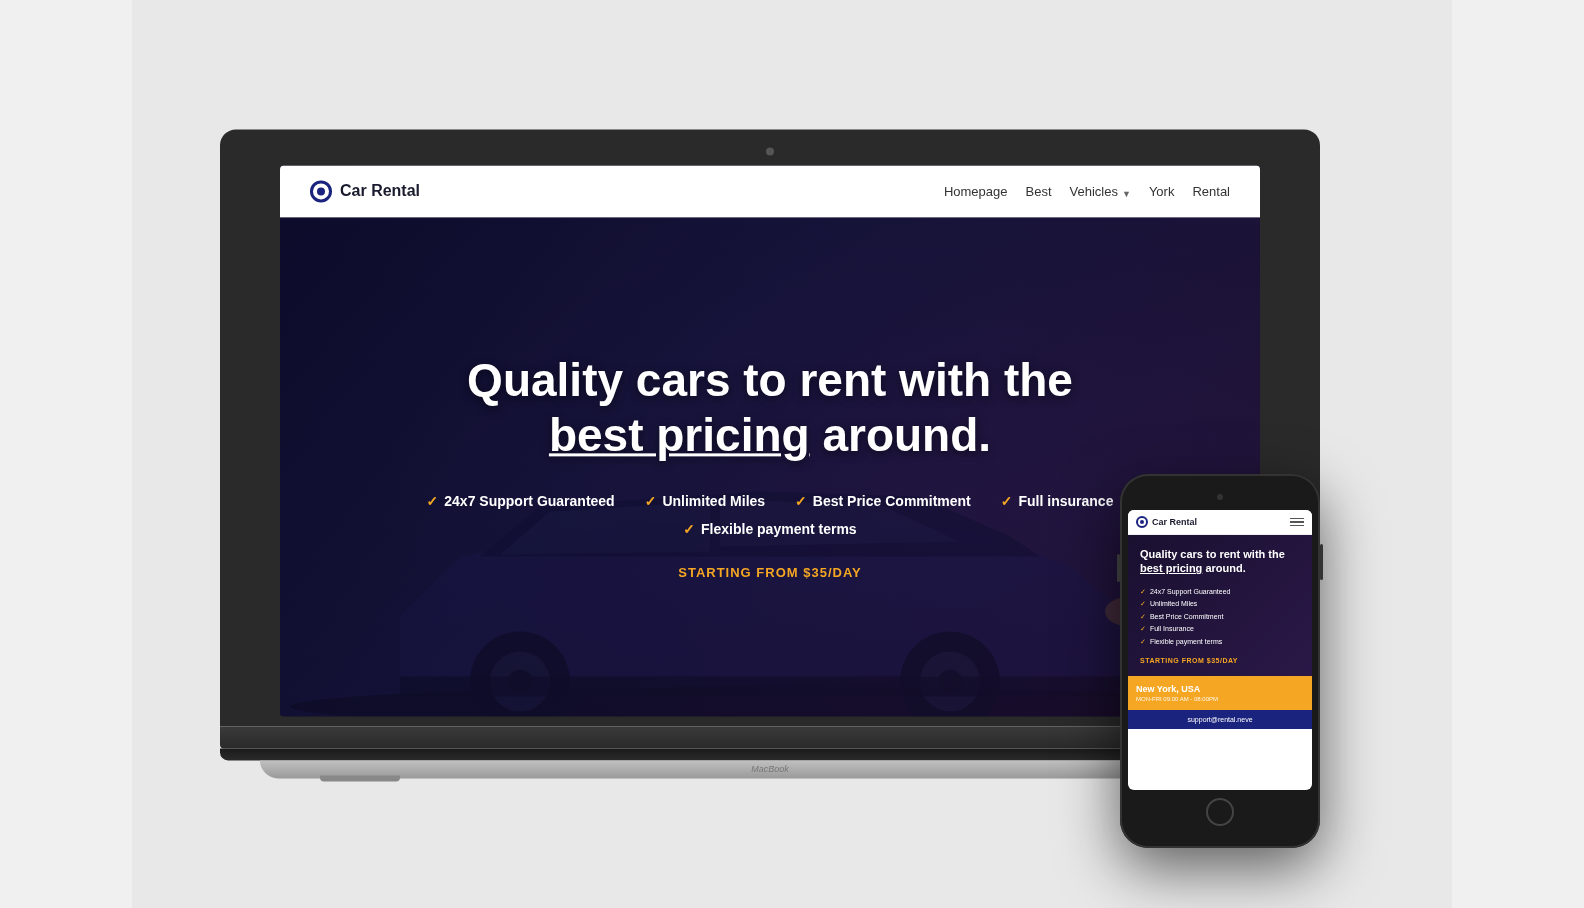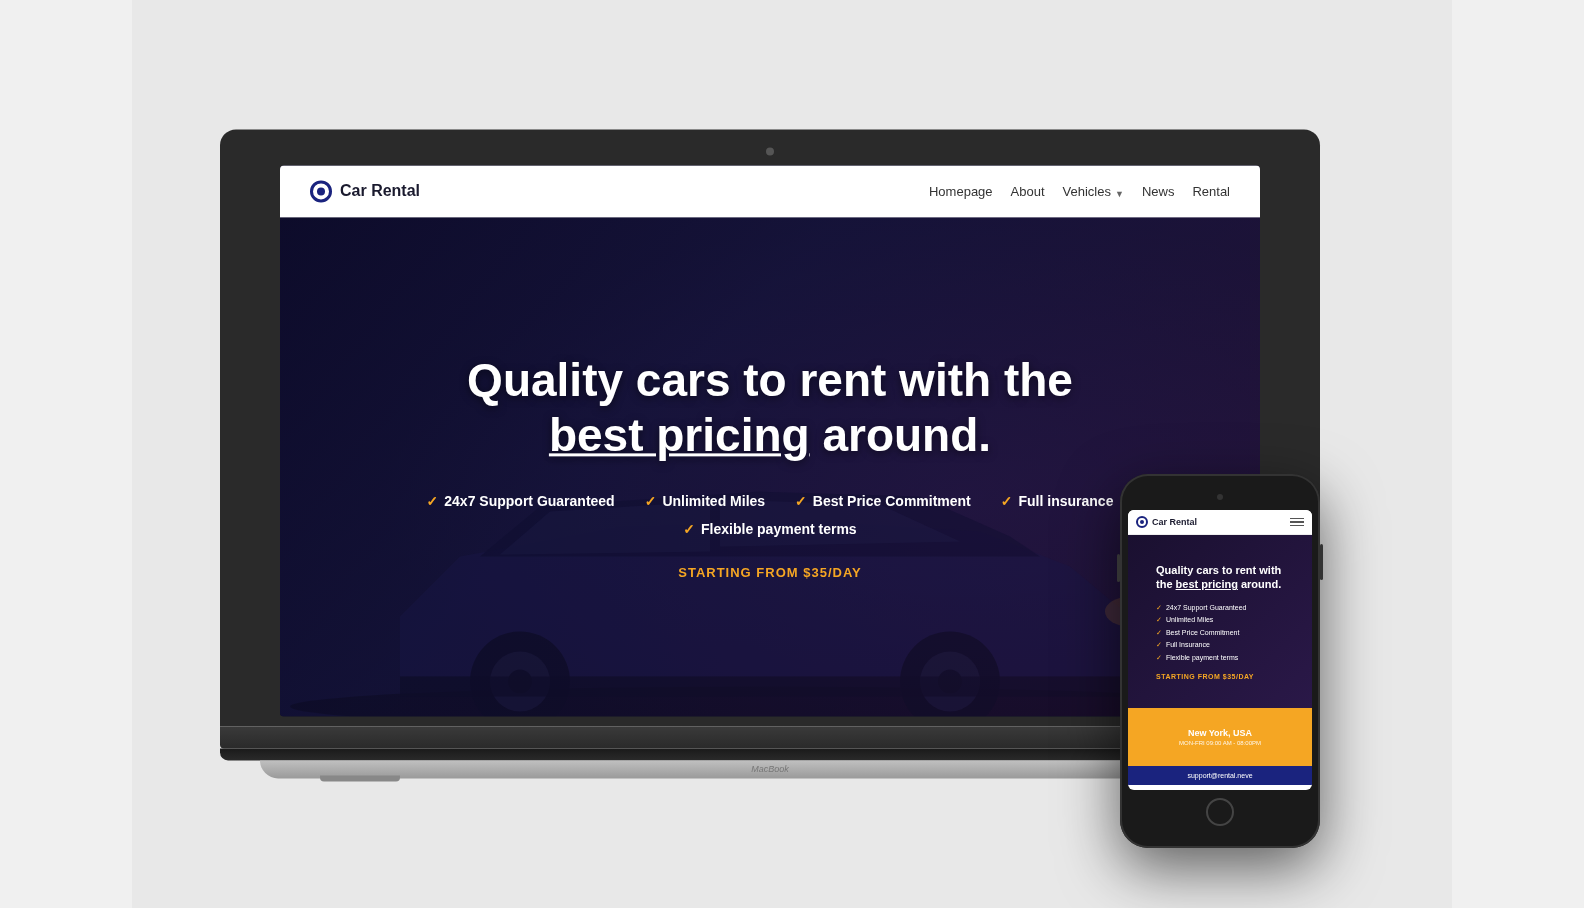--- a/index.html
+++ b/index.html
@@ -340,21 +340,21 @@
 
     .hamburger span {
       display: block;
       width: 14px;
       height: 1.5px;
       background: #555;
     }
 
     .phone-hero {
       background: linear-gradient(135deg, #1a1030 0%, #2a1848 100%);
-      padding: 28px;
+      padding: 12px;
       color: white;
     }
 
     .phone-hero-title {
       font-size: 11px;
       font-weight: 900;
       line-height: 1.3;
       margin-bottom: 10px;
     }
 
@@ -383,22 +383,22 @@
       color: #f5a623;
       font-size: 7px;
       font-weight: bold;
       letter-spacing: 0.5px;
       margin-top: 8px;
     }
 
     
     .phone-location {
       background: #f5a623;
-      padding: 20px;
-      text-align: center;
+      padding: 8px;
+      text-align: left;
     }
 
     .phone-location-city {
       font-size: 9px;
       font-weight: bold;
       color: white;
     }
 
     .phone-location-hours {
       font-size: 6px;
@@ -468,26 +468,26 @@
 
           <div class="website">
 
             <div class="website-nav">
               <div class="nav-logo">
                 <div class="logo-icon"></div>
                 <span>Car Rental</span>
               </div>
               <div class="nav-links">
                 <a class="nav-link">Homepage</a>
-                <a class="nav-link">About</a>
+                <a class="nav-link">Best</a>
                 <a class="nav-link has-dropdown">
                   <span>Vehicles</span>
                   <span class="dropdown-arrow">▼</span>
                 </a>
-                <a class="nav-link">News</a>
+                <a class="nav-link">York</a>
                 <a class="nav-link">Rental</a>
               </div>
             </div>
 
             <div class="hero-bg"></div>
 
             <div class="car-visual">
               <svg viewBox="0 0 980 300" xmlns="http://www.w3.org/2000/svg" preserveAspectRatio="xMidYMax meet">
 
                 <ellipse cx="490" cy="290" rx="480" ry="20" fill="rgba(0,0,0,0.4)"></ellipse>

